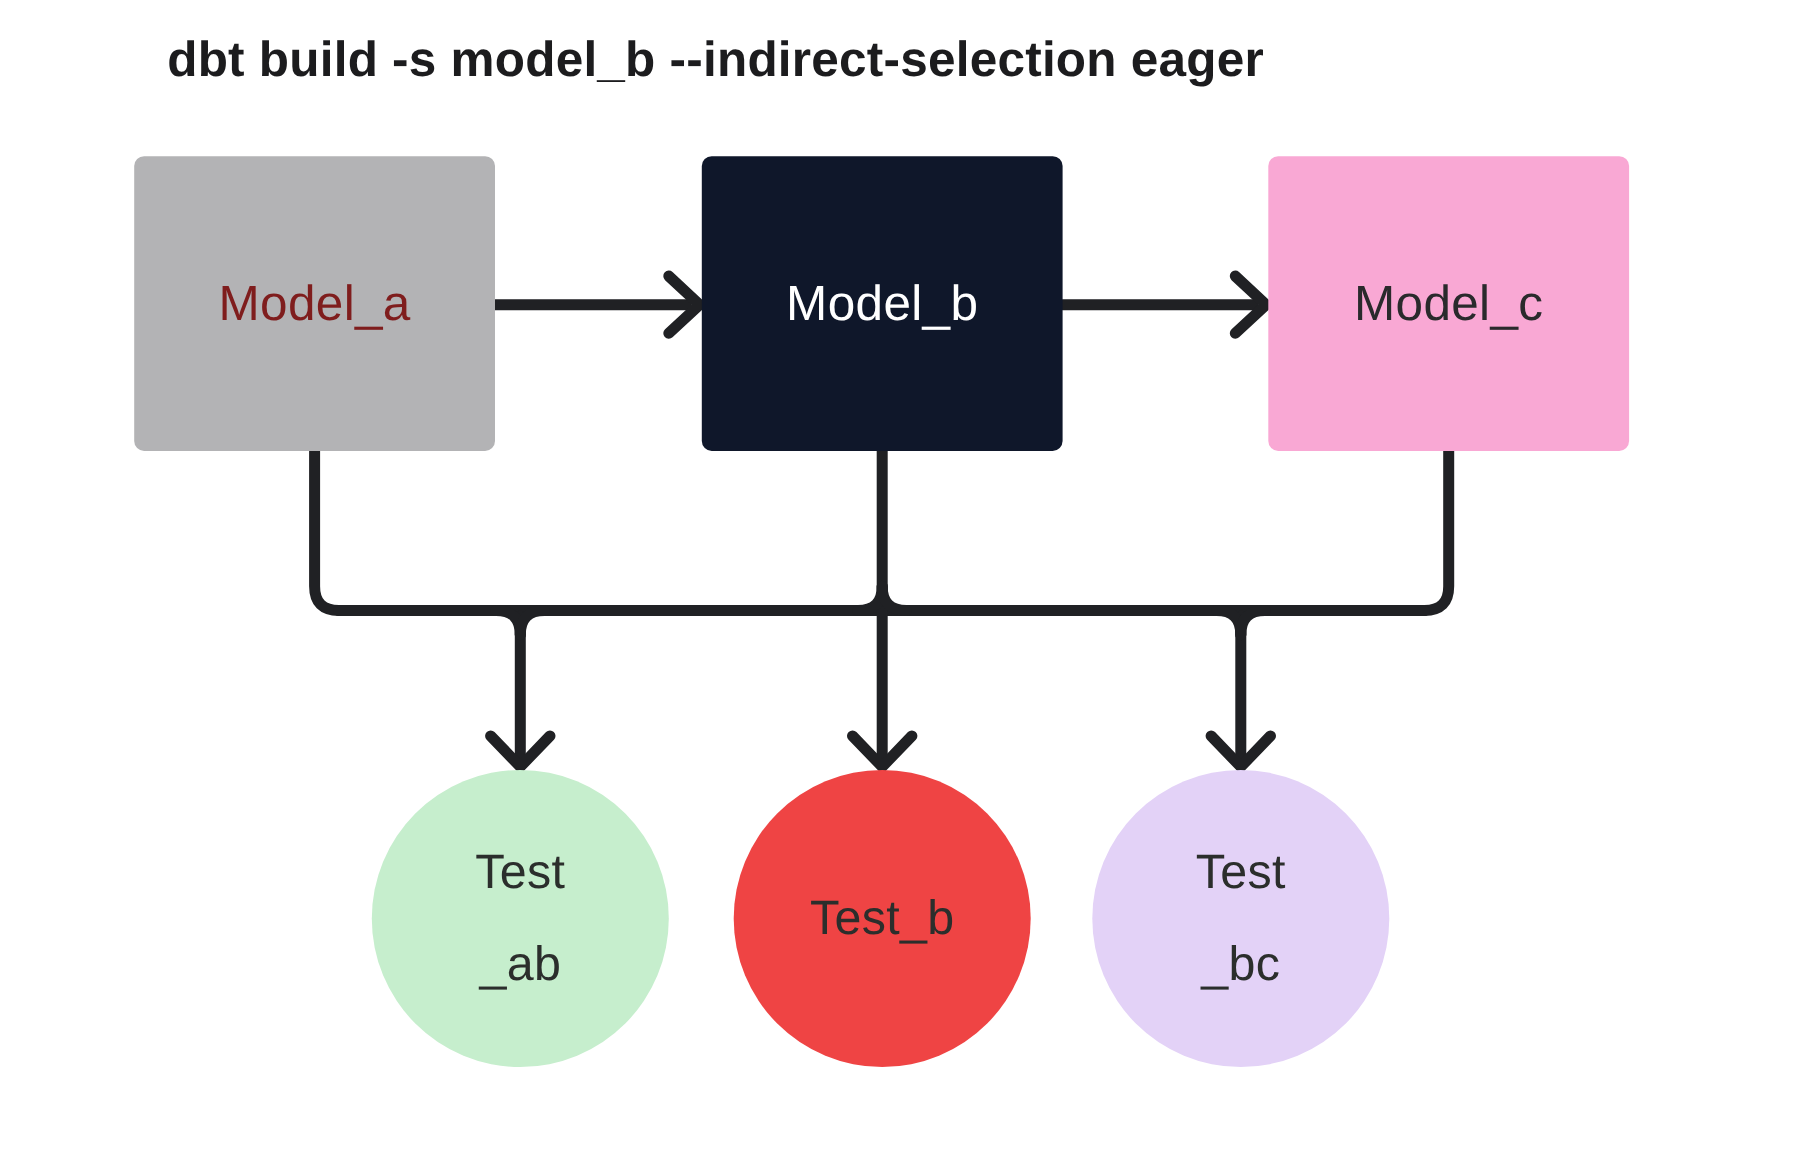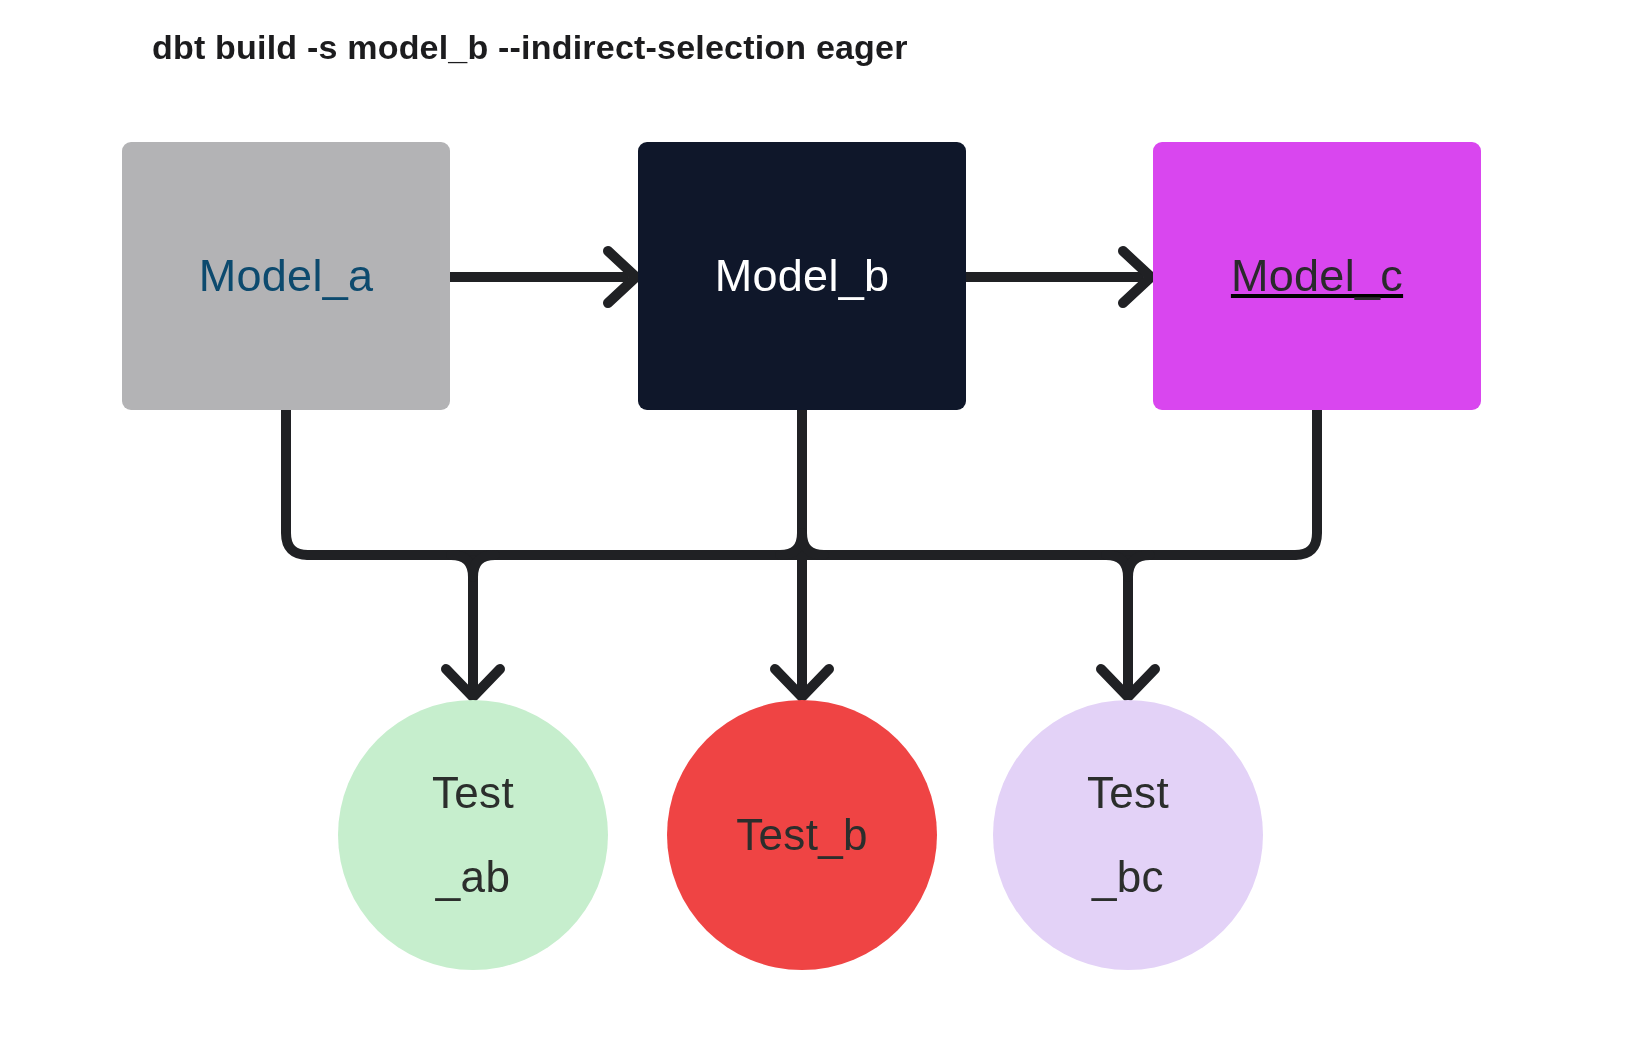--- a/index.html
+++ b/index.html
@@ -12,21 +12,21 @@
     width: 1630px;
     height: 1060px;
     background: #ffffff;
     overflow: hidden;
     font-family: "Liberation Sans", "DejaVu Sans", sans-serif;
   }
   .diagram-title {
     position: absolute;
     left: 152px;
     top: 28px;
-    font-size: 34px;
+    font-size: 45px;
     font-weight: 600;
     letter-spacing: 0.2px;
     white-space: nowrap;
   }
   .edges-layer {
     position: absolute;
     left: 0;
     top: 0;
     width: 1630px;
     height: 1060px;
@@ -108,28 +108,28 @@
     <path d="M 495 555 Q 473 555 473 577"></path>
     <path d="M 446 669 L 473 697 L 500 669"></path>
 
     <path d="M 1128 560 V 690"></path>
     <path d="M 1106 555 Q 1128 555 1128 577"></path>
     <path d="M 1150 555 Q 1128 555 1128 577"></path>
     <path d="M 1101 669 L 1128 697 L 1155 669"></path>
   </svg>
 
   <div class="model-node model-a" style="background-color: rgb(179, 179, 181);">
-    <span class="model-label" style="color: #0c4a6e; text-align: center;">Model_a</span>
+    <span class="model-label" style="color: #7f1d1d; text-align: center;">Model_a</span>
   </div>
 
   <div class="model-node model-b" style="background-color: #0f172a;">
     <span class="model-label" style="color: rgb(255, 255, 255);">Model_b</span>
   </div>
 
-  <div class="model-node model-c" style="background-color: #d946ef; text-decoration: underline;">
+  <div class="model-node model-c" style="background-color: #f9a8d4;">
     <span class="model-label" style="color: rgb(42, 42, 44);">Model_c</span>
   </div>
 
   <div class="test-node test-ab" style="background-color: rgb(198, 238, 205);">
     <div class="test-label" style="color: rgb(43, 46, 44);">
       <div>Test</div>
       <div>_ab</div>
     </div>
   </div>
 

